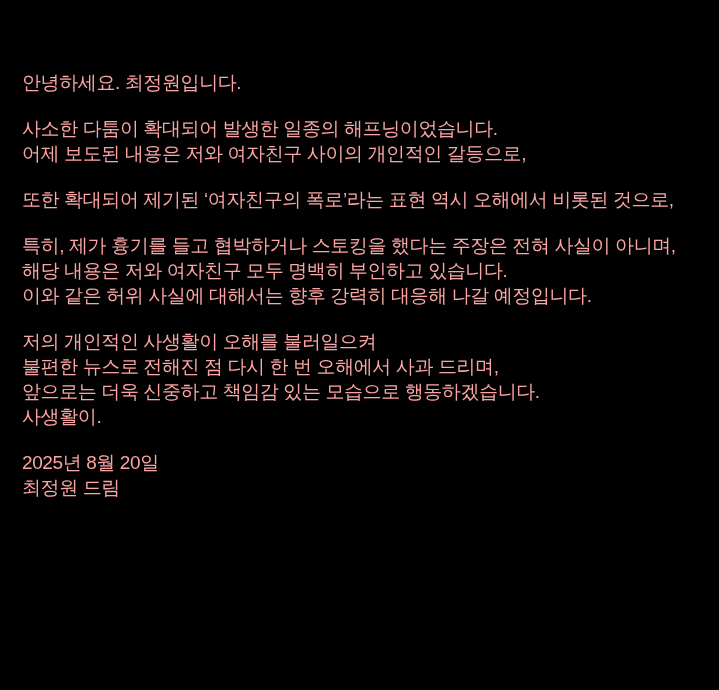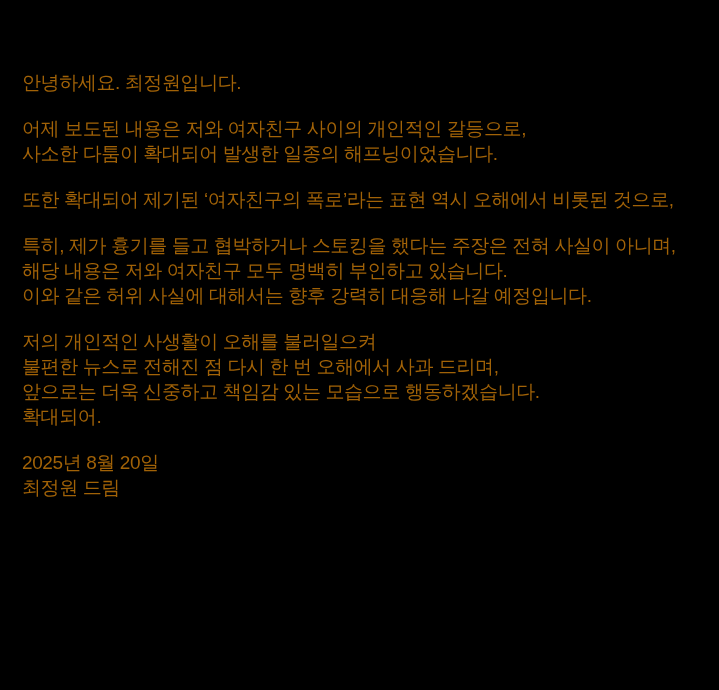--- a/index.html
+++ b/index.html
@@ -10,21 +10,21 @@
     width: 719px;
     height: 690px;
     background: #000000;
     overflow: hidden;
   }
   .statement {
     box-sizing: border-box;
     width: 719px;
     height: 690px;
     padding: 70px 18px 0 22px;
-    color: #a16207;
+    color: #fca5a5;
     font-family: "Liberation Sans", "DejaVu Sans", sans-serif;
     font-size: 19px;
     line-height: 25px;
     font-weight: 500;
     letter-spacing: -0.4px;
     -webkit-font-smoothing: antialiased;
   }
   .statement p {
     margin: 0 0 21px 0;
   }
@@ -39,40 +39,40 @@
 </head>
 <body>
 
 <div class="statement">
 
   <p>
     <span class="line">안녕하세요. 최정원입니다.</span>
   </p>
 
   <p>
+    <span class="line">사소한 다툼이 확대되어 발생한 일종의 해프닝이었습니다.</span>
     <span class="line">어제 보도된 내용은 저와 여자친구 사이의 개인적인 갈등으로,</span>
-    <span class="line">사소한 다툼이 확대되어 발생한 일종의 해프닝이었습니다.</span>
   </p>
 
 
   <p>
     <span class="line">또한 확대되어 제기된 ‘여자친구의 폭로’라는 표현 역시 오해에서 비롯된 것으로,</span>
   </p>
 
   <p>
     <span class="line">특히, 제가 흉기를 들고 협박하거나 스토킹을 했다는 주장은 전혀 사실이 아니며,</span>
     <span class="line">해당 내용은 저와 여자친구 모두 명백히 부인하고 있습니다.</span>
     <span class="line">이와 같은 허위 사실에 대해서는 향후 강력히 대응해 나갈 예정입니다.</span>
   </p>
 
   <p>
     <span class="line">저의 개인적인 사생활이 오해를 불러일으켜</span>
     <span class="line">불편한 뉴스로 전해진 점 다시 한 번 오해에서 사과 드리며,</span>
     <span class="line">앞으로는 더욱 신중하고 책임감 있는 모습으로 행동하겠습니다.</span>
-    <span class="line">확대되어.</span>
+    <span class="line">사생활이.</span>
   </p>
 
   <div class="closing">
     <p>
       <span class="line">2025년 8월 20일</span>
       <span class="line">최정원 드림</span>
     </p>
   </div>
 
 </div>

